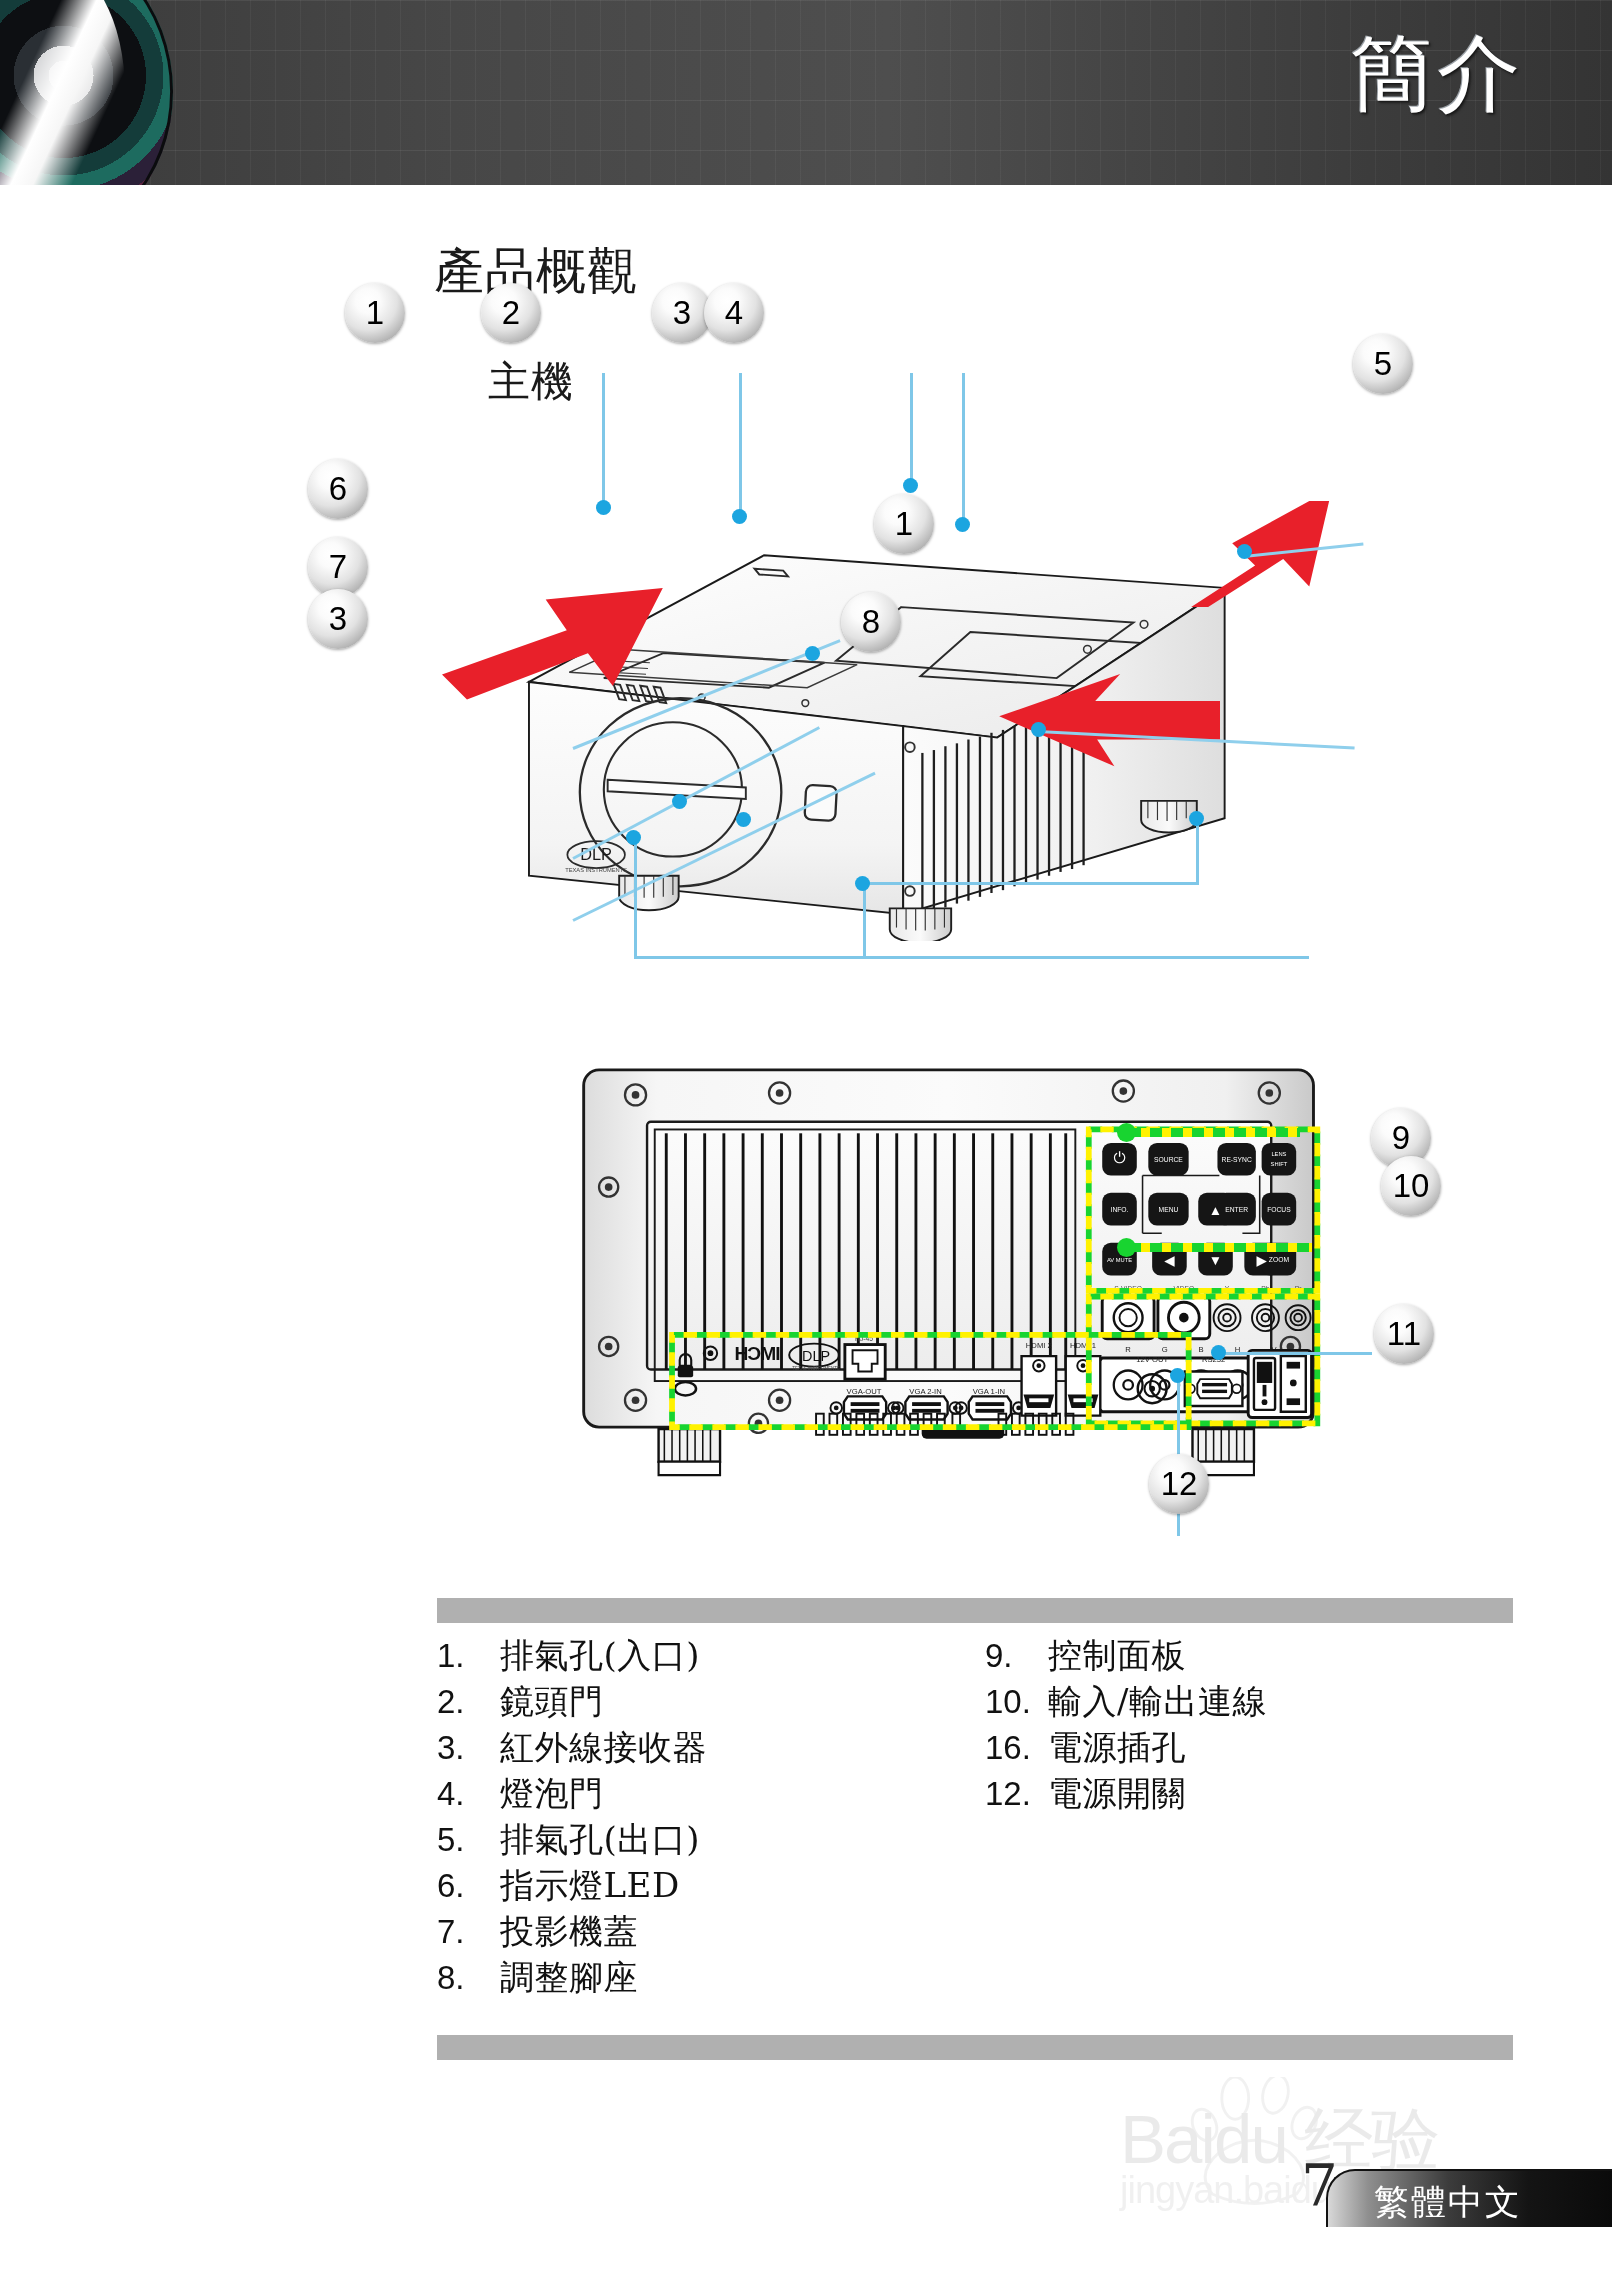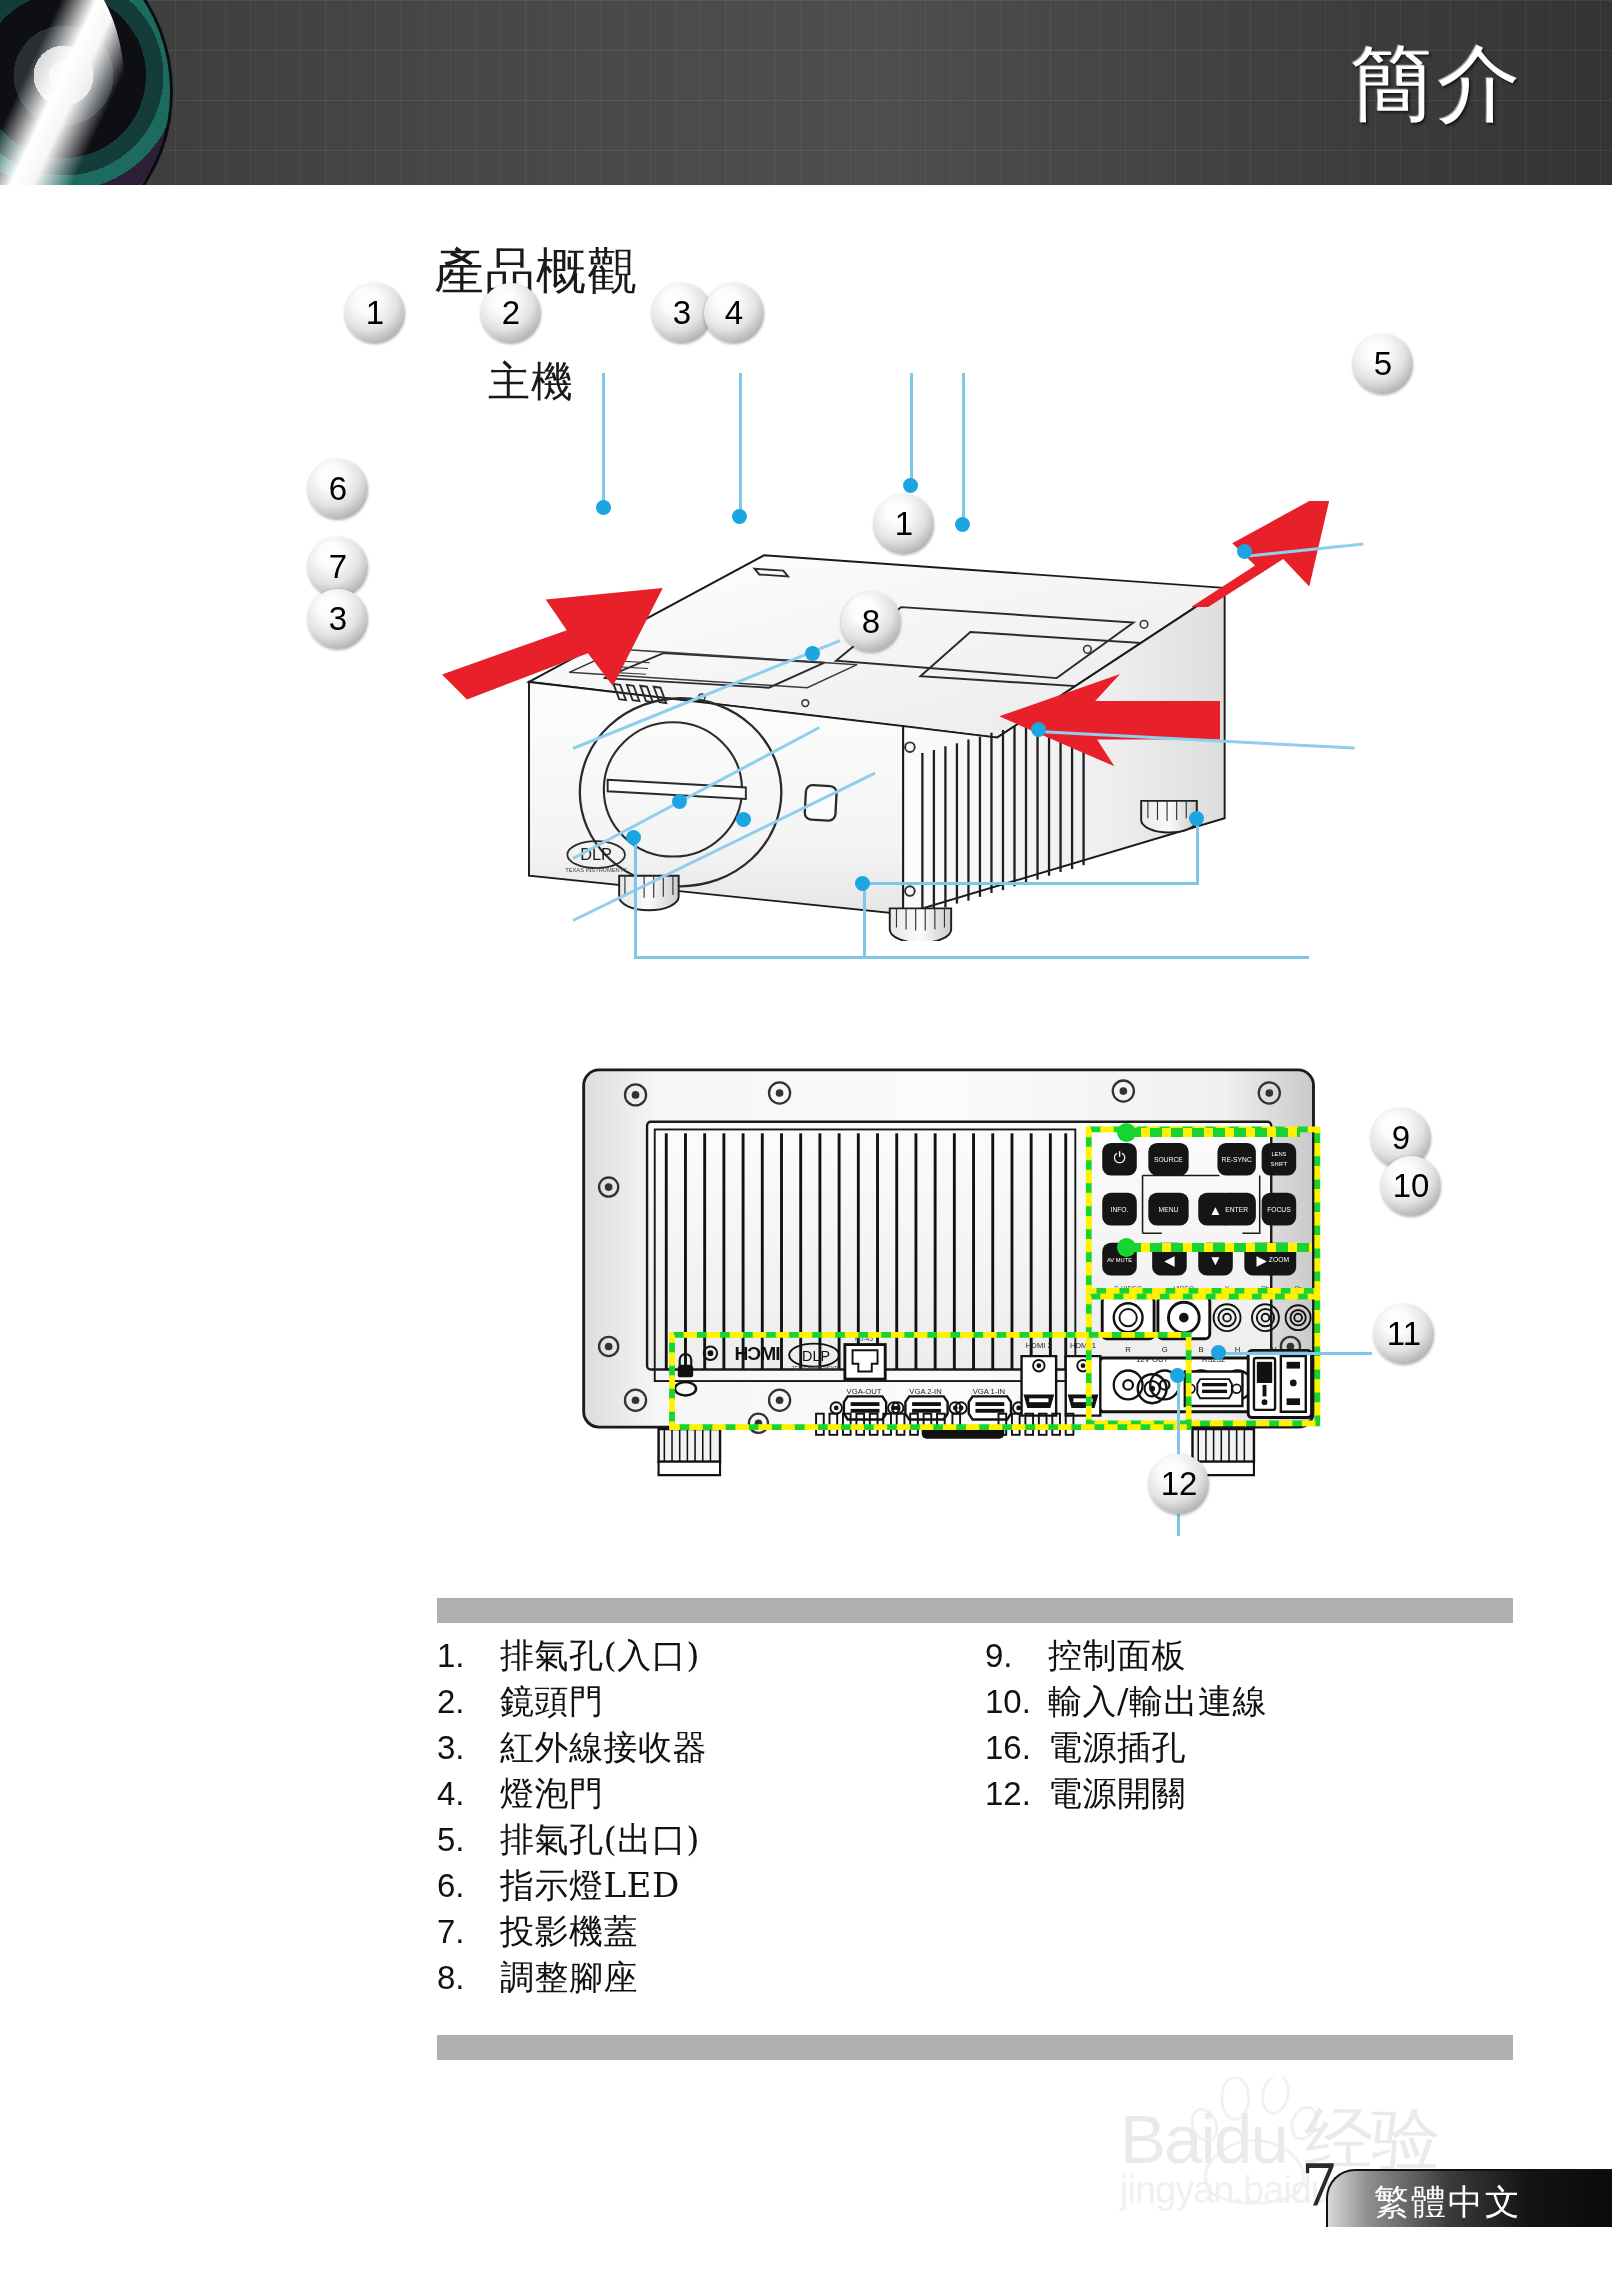--- a/index.html
+++ b/index.html
@@ -25,22 +25,22 @@
         #5c2440 53% 59%, #3a1d2c 59% 66%, #101114 66% 76%, #f2f2f3 76% 83%,
         #0a0b0d 83% 92%, #17181b 92% 100%);
     box-shadow:0 0 0 2.9px #0b0c0e inset;
   }
   .header-lens-shine{
     position:absolute;left:-19px;top:-38px;width:144px;height:288px;
     background:linear-gradient(115deg, rgba(255,255,255,0) 35%, #ffffff 48%, #f6f6f6 56%, rgba(255,255,255,0) 70%);
     border-radius:50% / 45%;
   }
   .header-title{
-    position:absolute;right:88px;top:49px;
-    font-family:Liberation Mono, monospace;
+    position:absolute;right:88px;top:32px;
+    font-family:Liberation Sans, sans-serif;
     font-size:83px;line-height:1;color:#ffffff;letter-spacing:3.8px;
     text-shadow:-1px -1px 0 #9aa0a6, 1px 1px 1px #1a1a1a, 1.9px 1.9px 2.9px rgba(0,0,0,.55);
   }
 
   
   .h-product{
     position:absolute;left:434px;top:238px;font-family:"DejaVu Serif","Liberation Serif",serif;
     font-size:50px;color:#1a1a1a;letter-spacing:1px;
   }
   .h-main{

